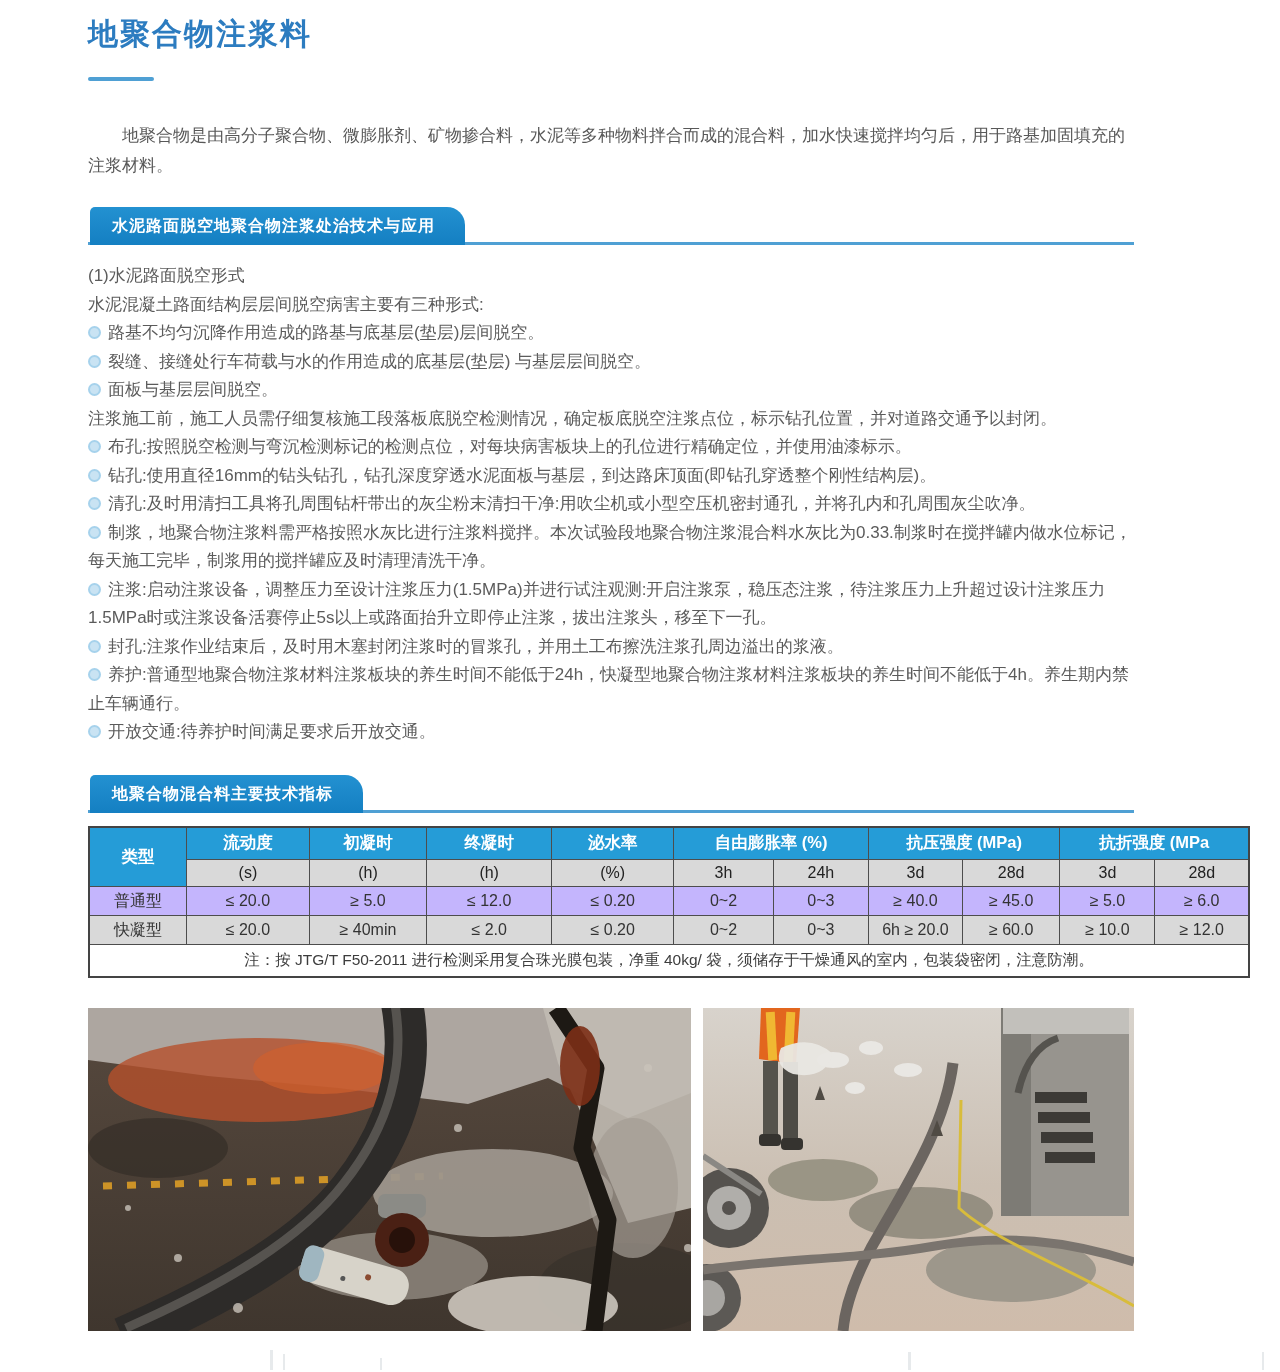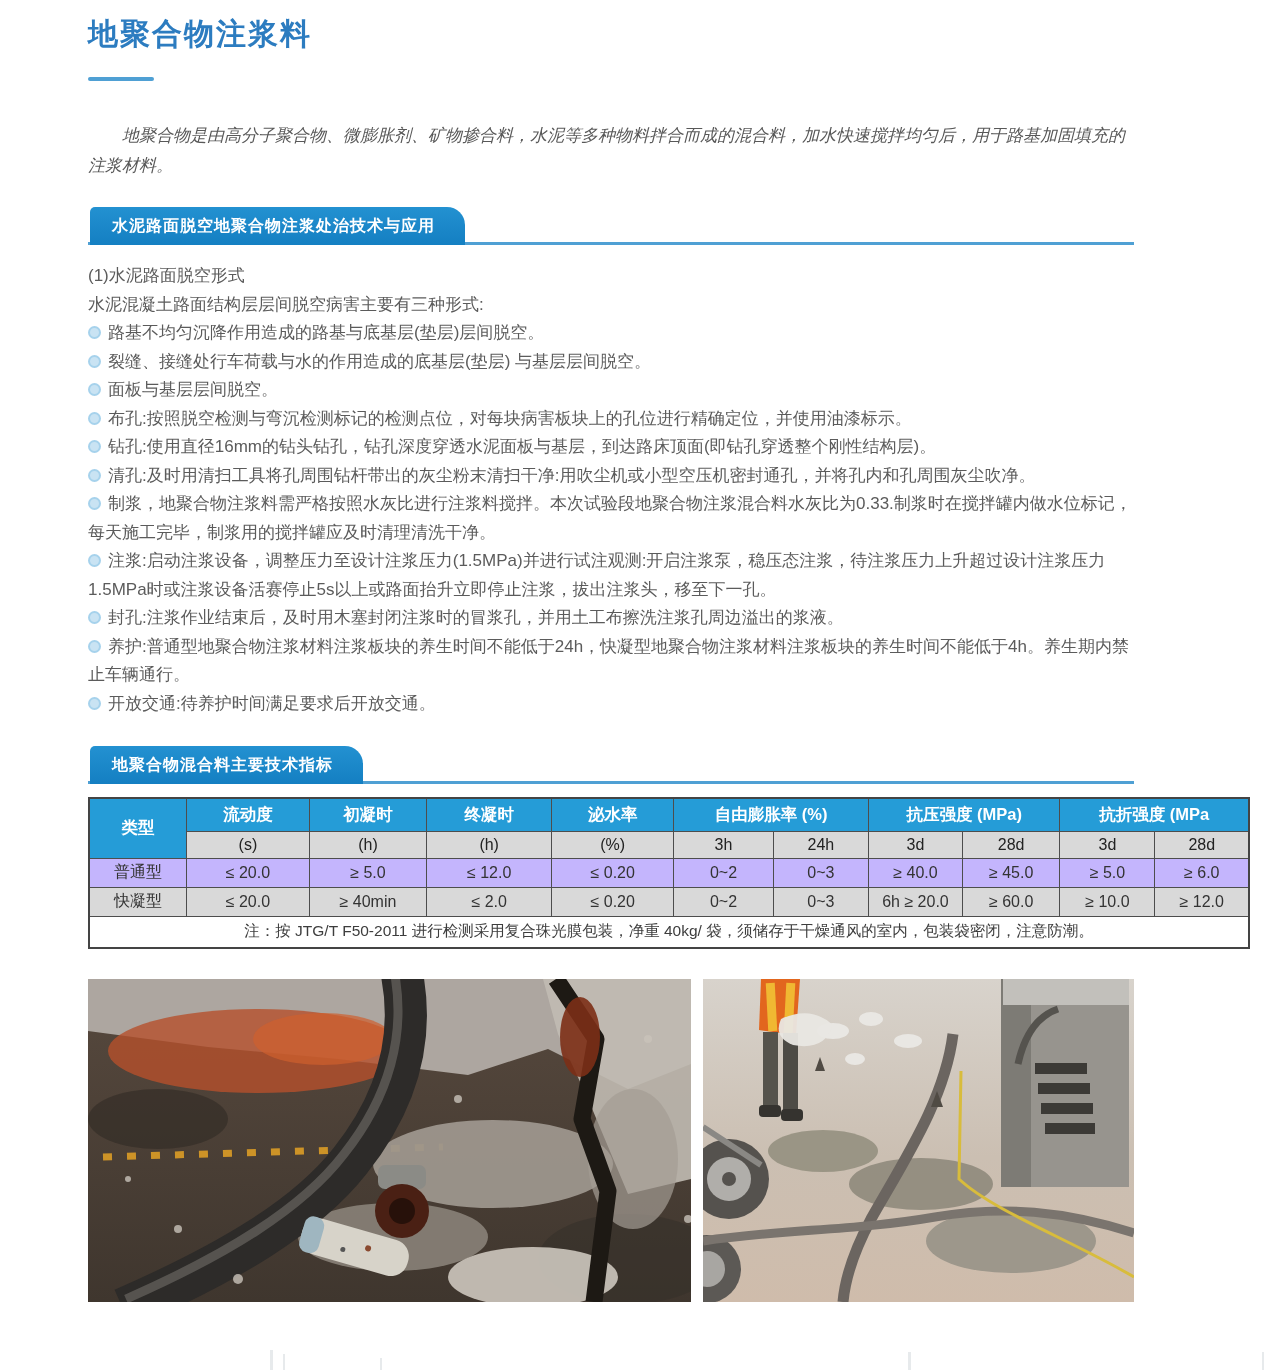--- a/index.html
+++ b/index.html
@@ -13,21 +13,21 @@
     font-family:"Liberation Sans","DejaVu Sans",sans-serif;
     color:var(--body-text);
   }
   .content{ width:1046px; margin-left:88px; padding-top:14px; }
 
   .page-title{
     color:var(--title-blue); font-size:30px; font-weight:bold; letter-spacing:2px;
   }
   .title-rule{ width:66px; height:4px; background:var(--line-blue); margin-top:22px; border-radius:2px; }
 
-  .intro{ margin-top:40px; font-size:17px; line-height:30px; text-indent:2em; color:#585858;font-style:italic; }
+  .intro{ margin-top:40px; font-size:17px; line-height:30px; text-indent:2em; color:#585858; }
 
   .banner-wrap{ position:relative; height:40px; }
   .banner-wrap .rule{ position:absolute; left:0; right:0; bottom:0; height:3px; background:var(--line-blue); }
   .banner{
     position:absolute; left:2px; bottom:0; height:38px;
     background:linear-gradient(180deg,#2391d1,#147fc2);
     color:#fff; font-size:16px; font-weight:bold; letter-spacing:1px;
     padding:0 30px 0 22px; line-height:38px;
     border-radius:5px 18px 0 0;
   }
@@ -75,20 +75,21 @@
     <div class="rule"></div>
     <div class="banner">水泥路面脱空地聚合物注浆处治技术与应用</div>
   </div>
 
   <div class="paras">
     <p class="para"><span>(1)水泥路面脱空形式</span></p>
     <p class="para"><span>水泥混凝土路面结构层层间脱空病害主要有三种形式:</span></p>
     <p class="para"><span class="bullet"></span><span>路基不均匀沉降作用造成的路基与底基层(垫层)层间脱空。</span></p>
     <p class="para"><span class="bullet"></span><span>裂缝、接缝处行车荷载与水的作用造成的底基层(垫层) 与基层层间脱空。</span></p>
     <p class="para"><span class="bullet"></span><span>面板与基层层间脱空。</span></p>
+    <p class="para"><span>注浆施工前，施工人员需仔细复核施工段落板底脱空检测情况，确定板底脱空注浆点位，标示钻孔位置，并对道路交通予以封闭。</span></p>
     <p class="para"><span class="bullet"></span><span>布孔:按照脱空检测与弯沉检测标记的检测点位，对每块病害板块上的孔位进行精确定位，并使用油漆标示。</span></p>
     <p class="para"><span class="bullet"></span><span>钻孔:使用直径16mm的钻头钻孔，钻孔深度穿透水泥面板与基层，到达路床顶面(即钻孔穿透整个刚性结构层)。</span></p>
     <p class="para"><span class="bullet"></span><span>清孔:及时用清扫工具将孔周围钻杆带出的灰尘粉末清扫干净:用吹尘机或小型空压机密封通孔，并将孔内和孔周围灰尘吹净。</span></p>
     <p class="para"><span class="bullet"></span><span>制浆，地聚合物注浆料需严格按照水灰比进行注浆料搅拌。本次试验段地聚合物注浆混合料水灰比为0.33.制浆时在搅拌罐内做水位标记，每天施工完毕，制浆用的搅拌罐应及时清理清洗干净。</span></p>
     <p class="para"><span class="bullet"></span><span>注浆:启动注浆设备，调整压力至设计注浆压力(1.5MPa)并进行试注观测:开启注浆泵，稳压态注浆，待注浆压力上升超过设计注浆压力1.5MPa时或注浆设备活赛停止5s以上或路面抬升立即停止注浆，拔出注浆头，移至下一孔。</span></p>
     <p class="para"><span class="bullet"></span><span>封孔:注浆作业结束后，及时用木塞封闭注浆时的冒浆孔，并用土工布擦洗注浆孔周边溢出的浆液。</span></p>
     <p class="para"><span class="bullet"></span><span>养护:普通型地聚合物注浆材料注浆板块的养生时间不能低于24h，快凝型地聚合物注浆材料注浆板块的养生时间不能低于4h。养生期内禁止车辆通行。</span></p>
     <p class="para"><span class="bullet"></span><span>开放交通:待养护时间满足要求后开放交通。</span></p>
   </div>
 

